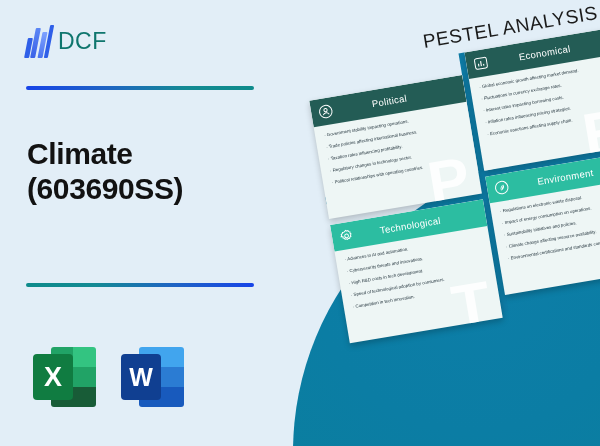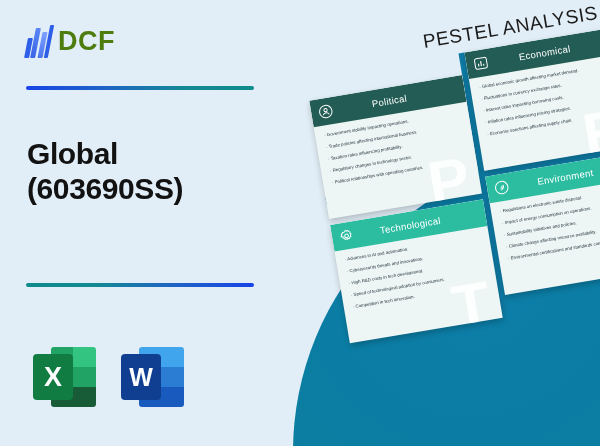--- a/index.html
+++ b/index.html
@@ -33,21 +33,21 @@
   
   .left { position:absolute; left:0; top:0; width:300px; height:446px; z-index:5; }
 
   .logo-wrap{ position:absolute; left:26px; top:24px; display:flex; align-items:center; gap:6px; }
   .logo-mark{ width:26px; height:34px; position:relative; }
   .logo-mark i{ position:absolute; bottom:0; display:block; border-radius:1px; transform:skewX(-11deg); }
   .lb1{ left:0;  width:5px; height:20px; background:linear-gradient(180deg,#2f5fe8,#2f5fe8); }
   .lb2{ left:7px; width:5px; height:30px; background:linear-gradient(180deg,#5b86f5,#3b63e8); }
   .lb3{ left:14px; width:5px; height:26px; background:linear-gradient(180deg,#7ea2ff,#4a73ef); }
   .lb4{ left:21px; width:4px; height:33px; background:linear-gradient(180deg,#2f5fe8,#2f5fe8); }
-  .logo-text{ font-size:27px; font-weight:700; color:#4d7c0f; letter-spacing:0.5px; }
+  .logo-text{ font-size:23px; font-weight:400; color:#0f766e; letter-spacing:0.5px; }
 
   .rule{ position:absolute; left:26px; width:228px; height:4px; border-radius:2px; }
   .rule-top{ top:86px; background:linear-gradient(90deg,#1744e8 0%, #1f63c4 35%, #138a93 70%, #0e8b8b 100%); }
   .rule-bot{ top:283px; background:linear-gradient(90deg,#0e8b8b 0%, #138a93 30%, #1f63c4 65%, #1744e8 100%); }
 
   .title{
     position:absolute; left:27px; top:136px; width:250px;
     font-size:30px; line-height:1.17; font-weight:700; color:#121212;
     letter-spacing:-0.4px;
   }
@@ -144,21 +144,21 @@
           <i class="lb2"></i>
           <i class="lb3"></i>
           <i class="lb4"></i>
       </span>
       <span class="logo-text">DCF</span>
     </div>
 
     <div class="rule rule-top"></div>
 
     <div class="title">
-      <span>Global</span>
+      <span>Climate</span>
       <span>(603690SS)</span>
     </div>
 
     <div class="rule rule-bot"></div>
 
     <div class="icons">
 
       <div class="offico">
         <div class="xl-sheet">
           <span class="xl-q xl-a"></span>

